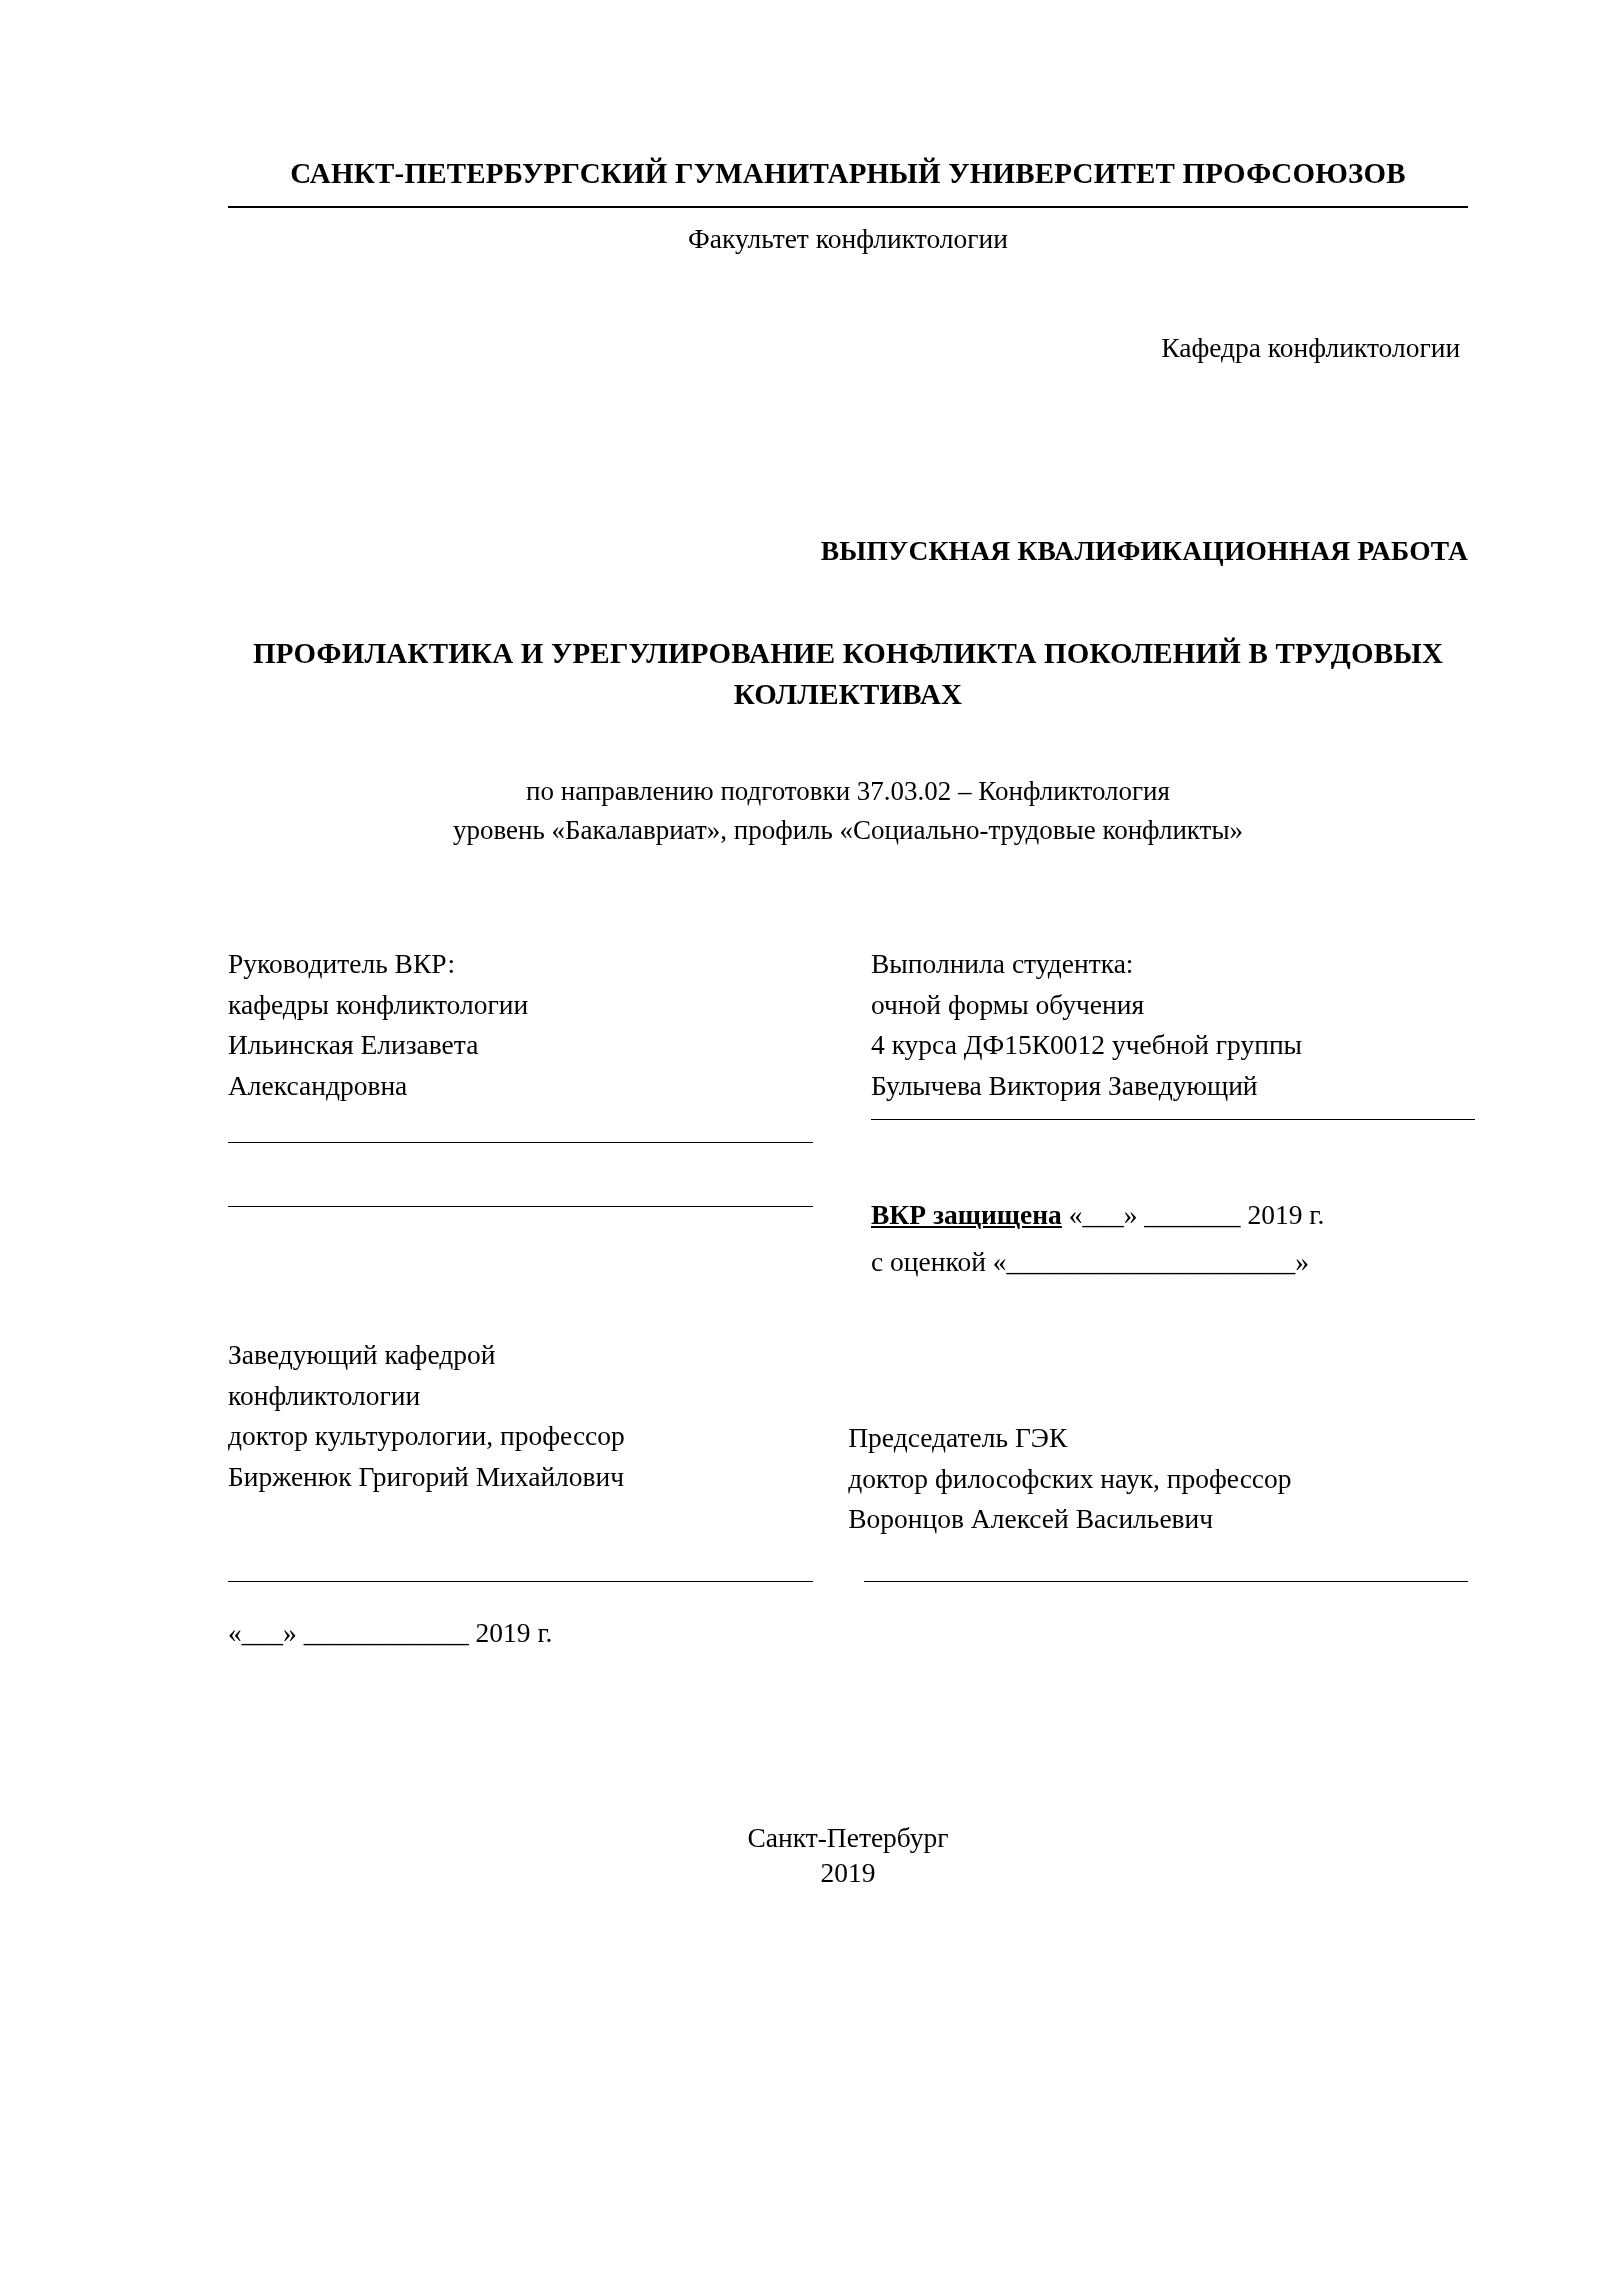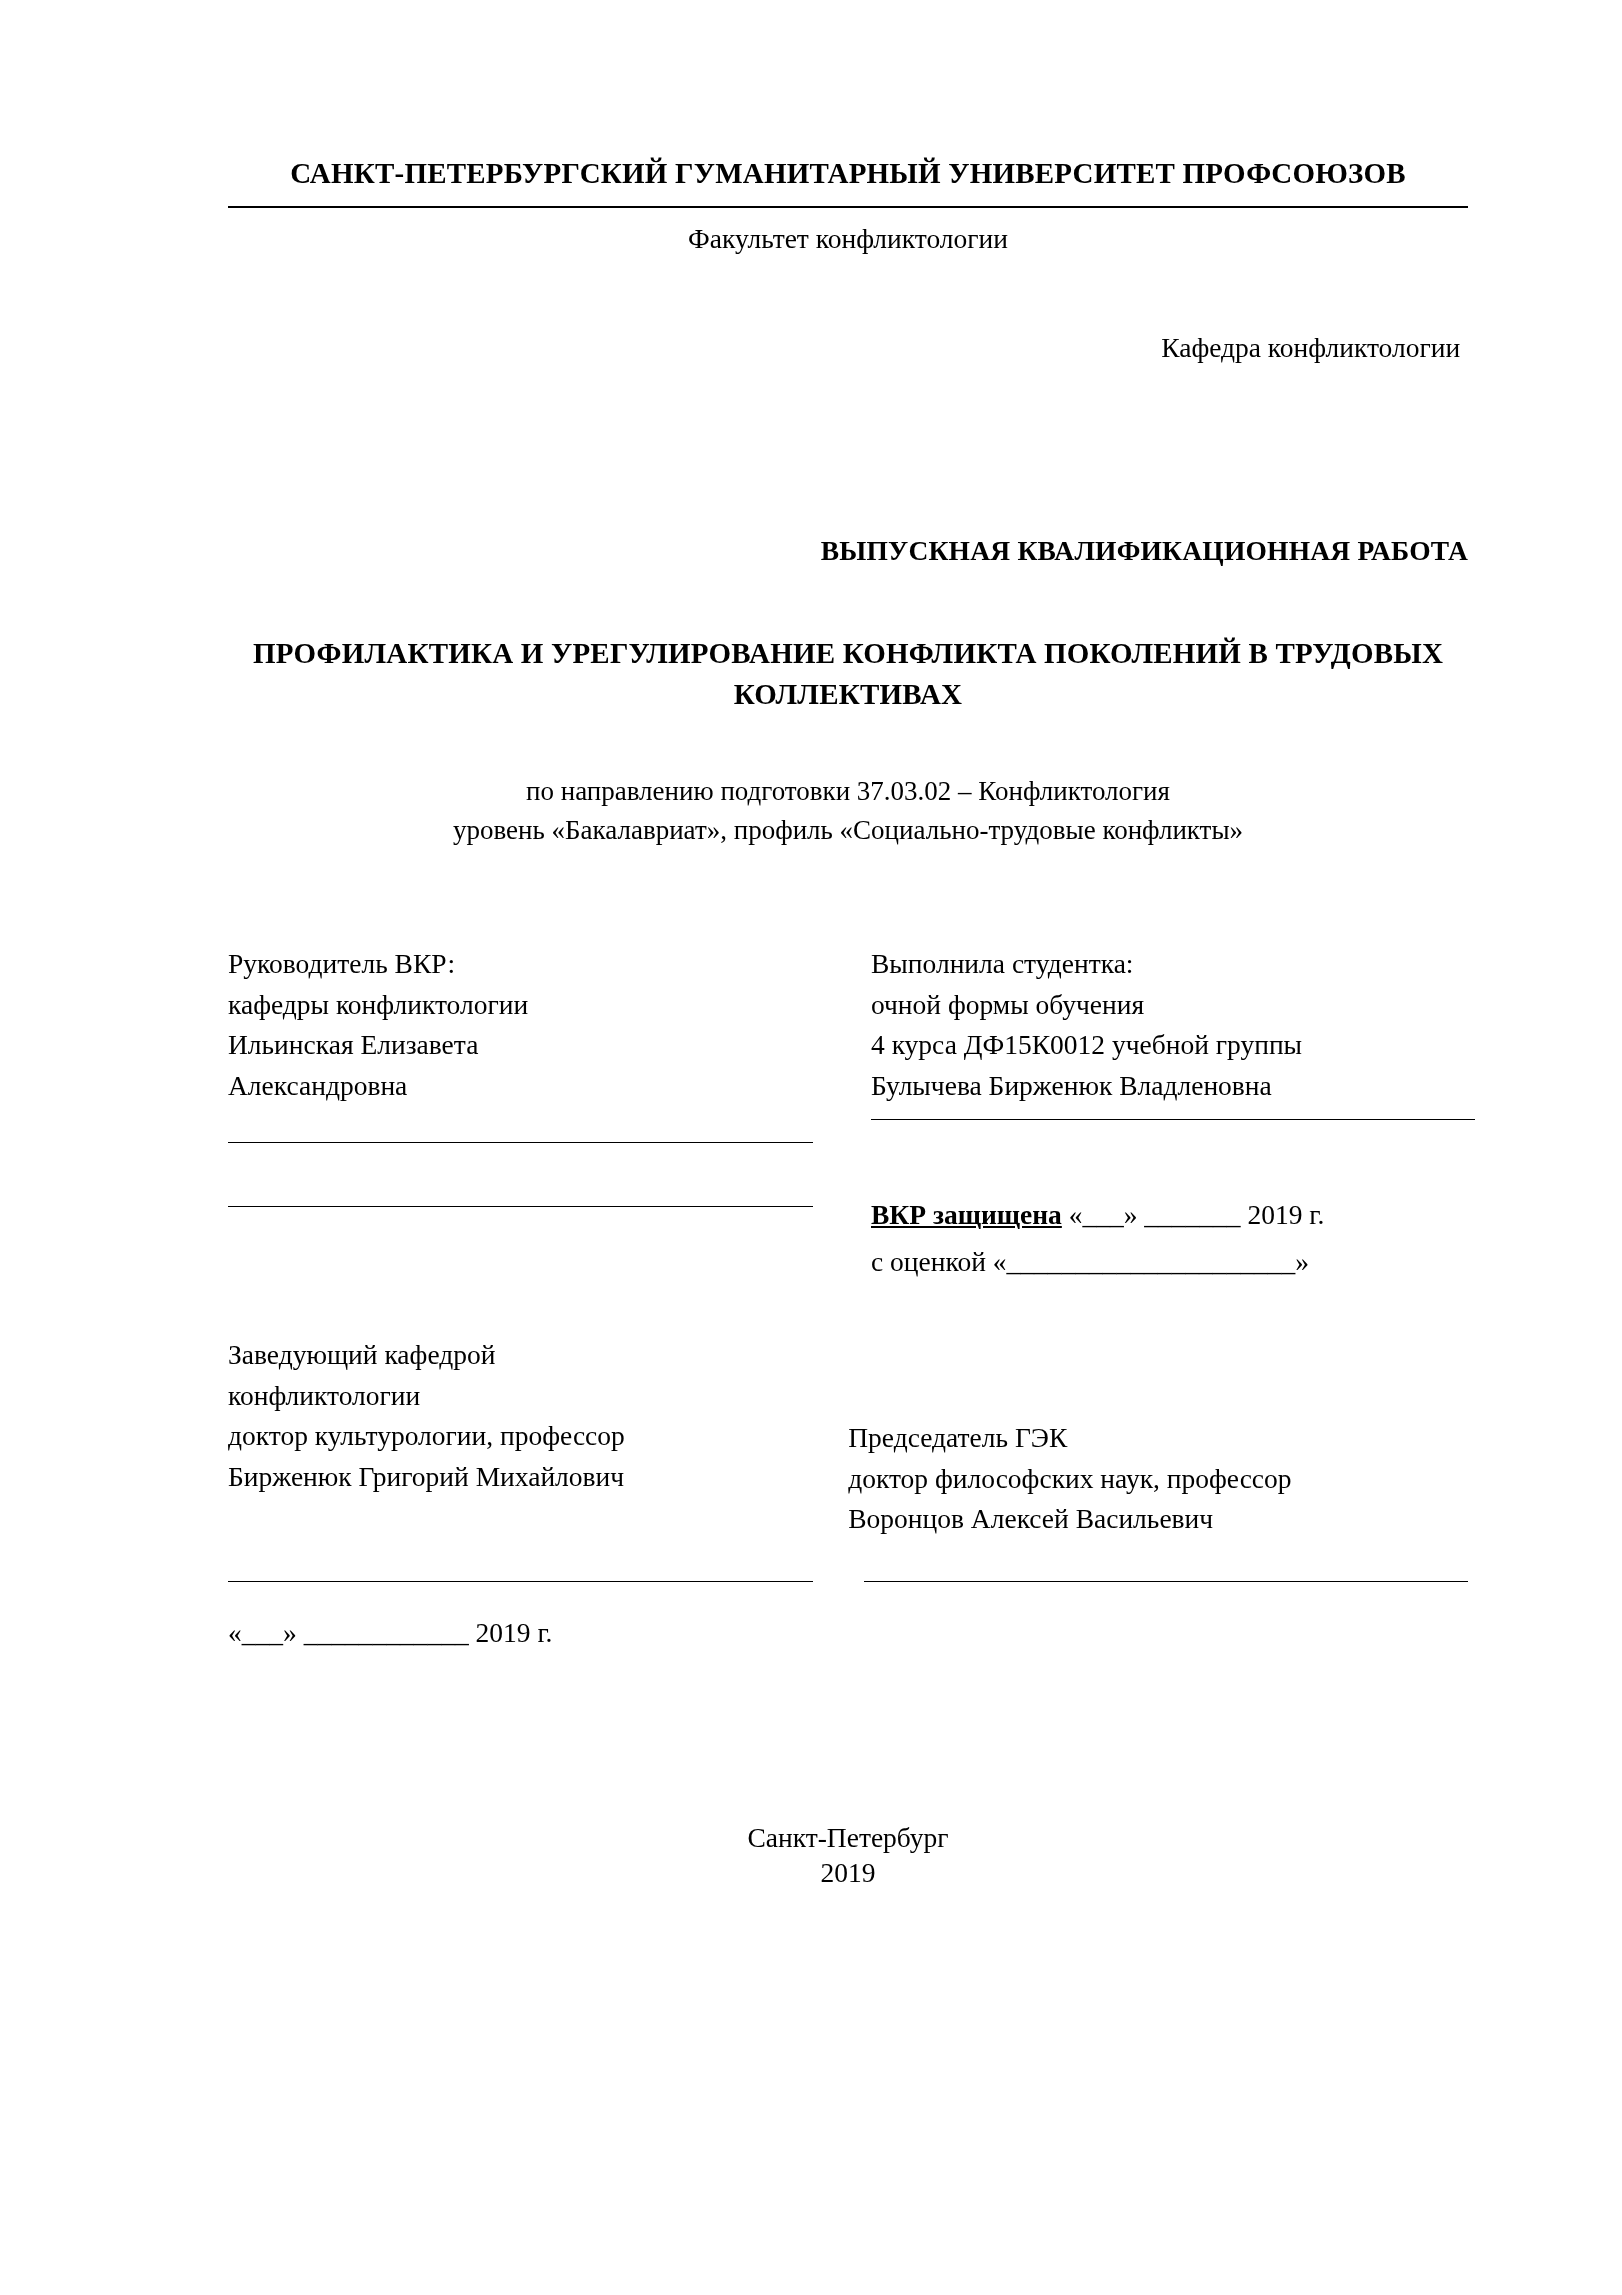--- a/index.html
+++ b/index.html
@@ -168,21 +168,21 @@
         <div>Ильинская Елизавета</div>
         <div>Александровна</div>
         <div class="sigline sig-left"></div>
         <div class="sigline sig-left2"></div>
       </div>
 
       <div class="col right">
         <div>Выполнила студентка:</div>
         <div>очной формы обучения</div>
         <div>4 курса ДФ15К0012 учебной группы</div>
-        <div>Булычева Бирженюк Владленовна</div>
+        <div>Булычева Виктория Заведующий</div>
         <div class="sigline sig-right"></div>
 
         <div class="defense">
           <b>ВКР защищена</b>
           <span>«___» _______ 2019 г.</span>
         </div>
         <div class="grade">с оценкой «_____________________»</div>
       </div>
     </div>
 

